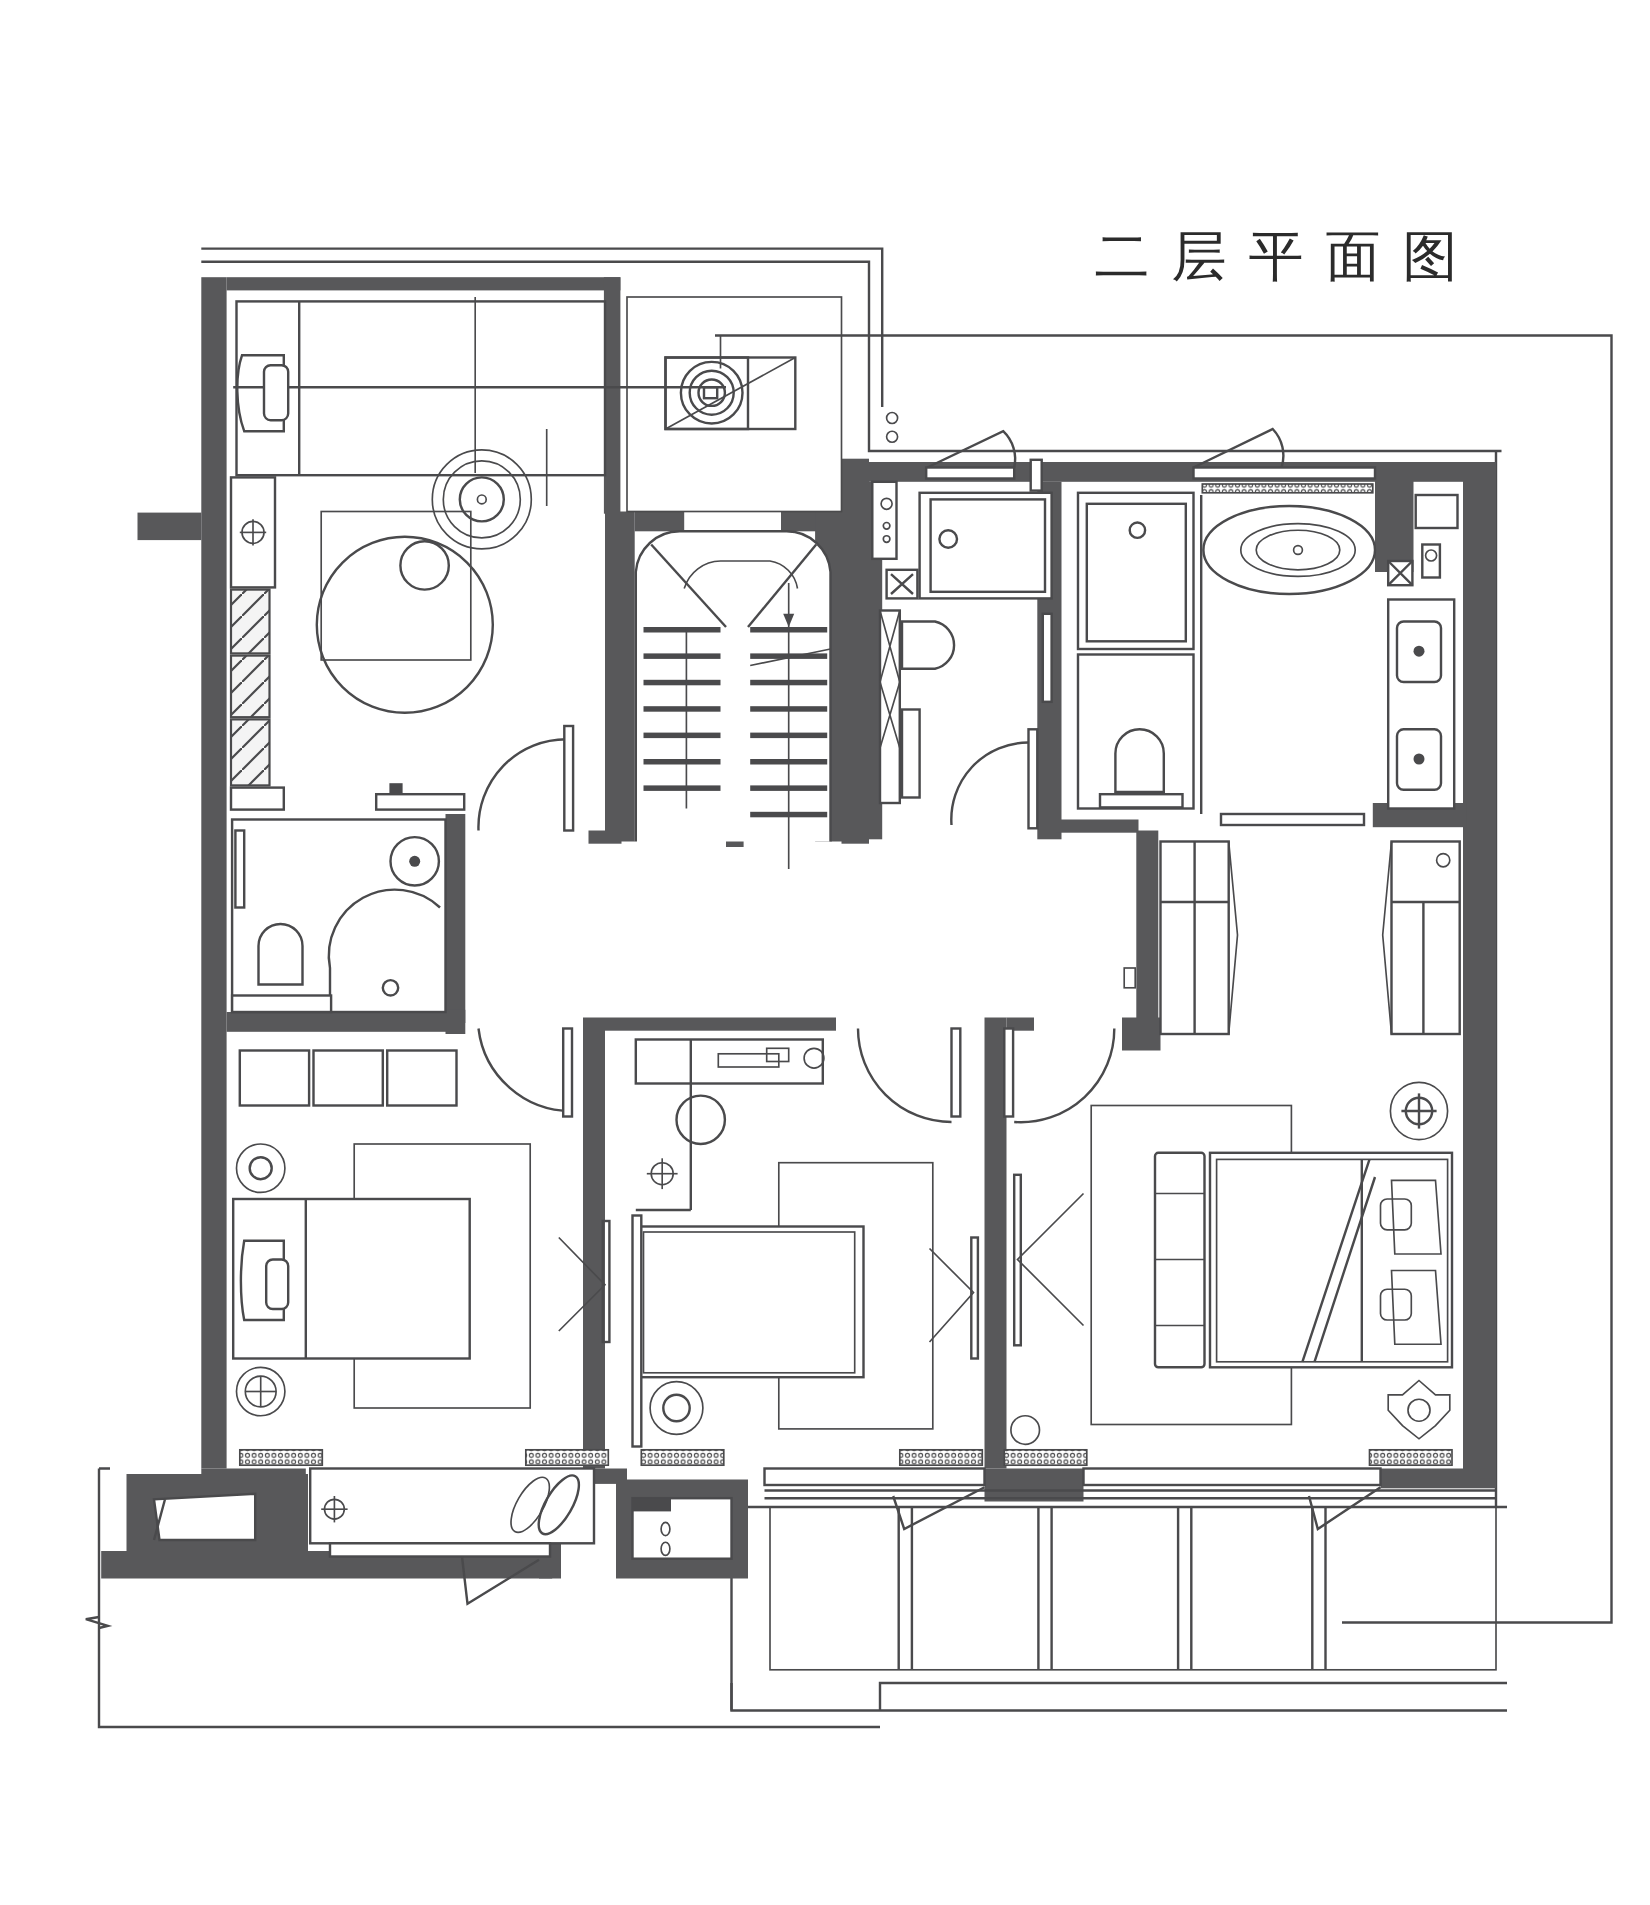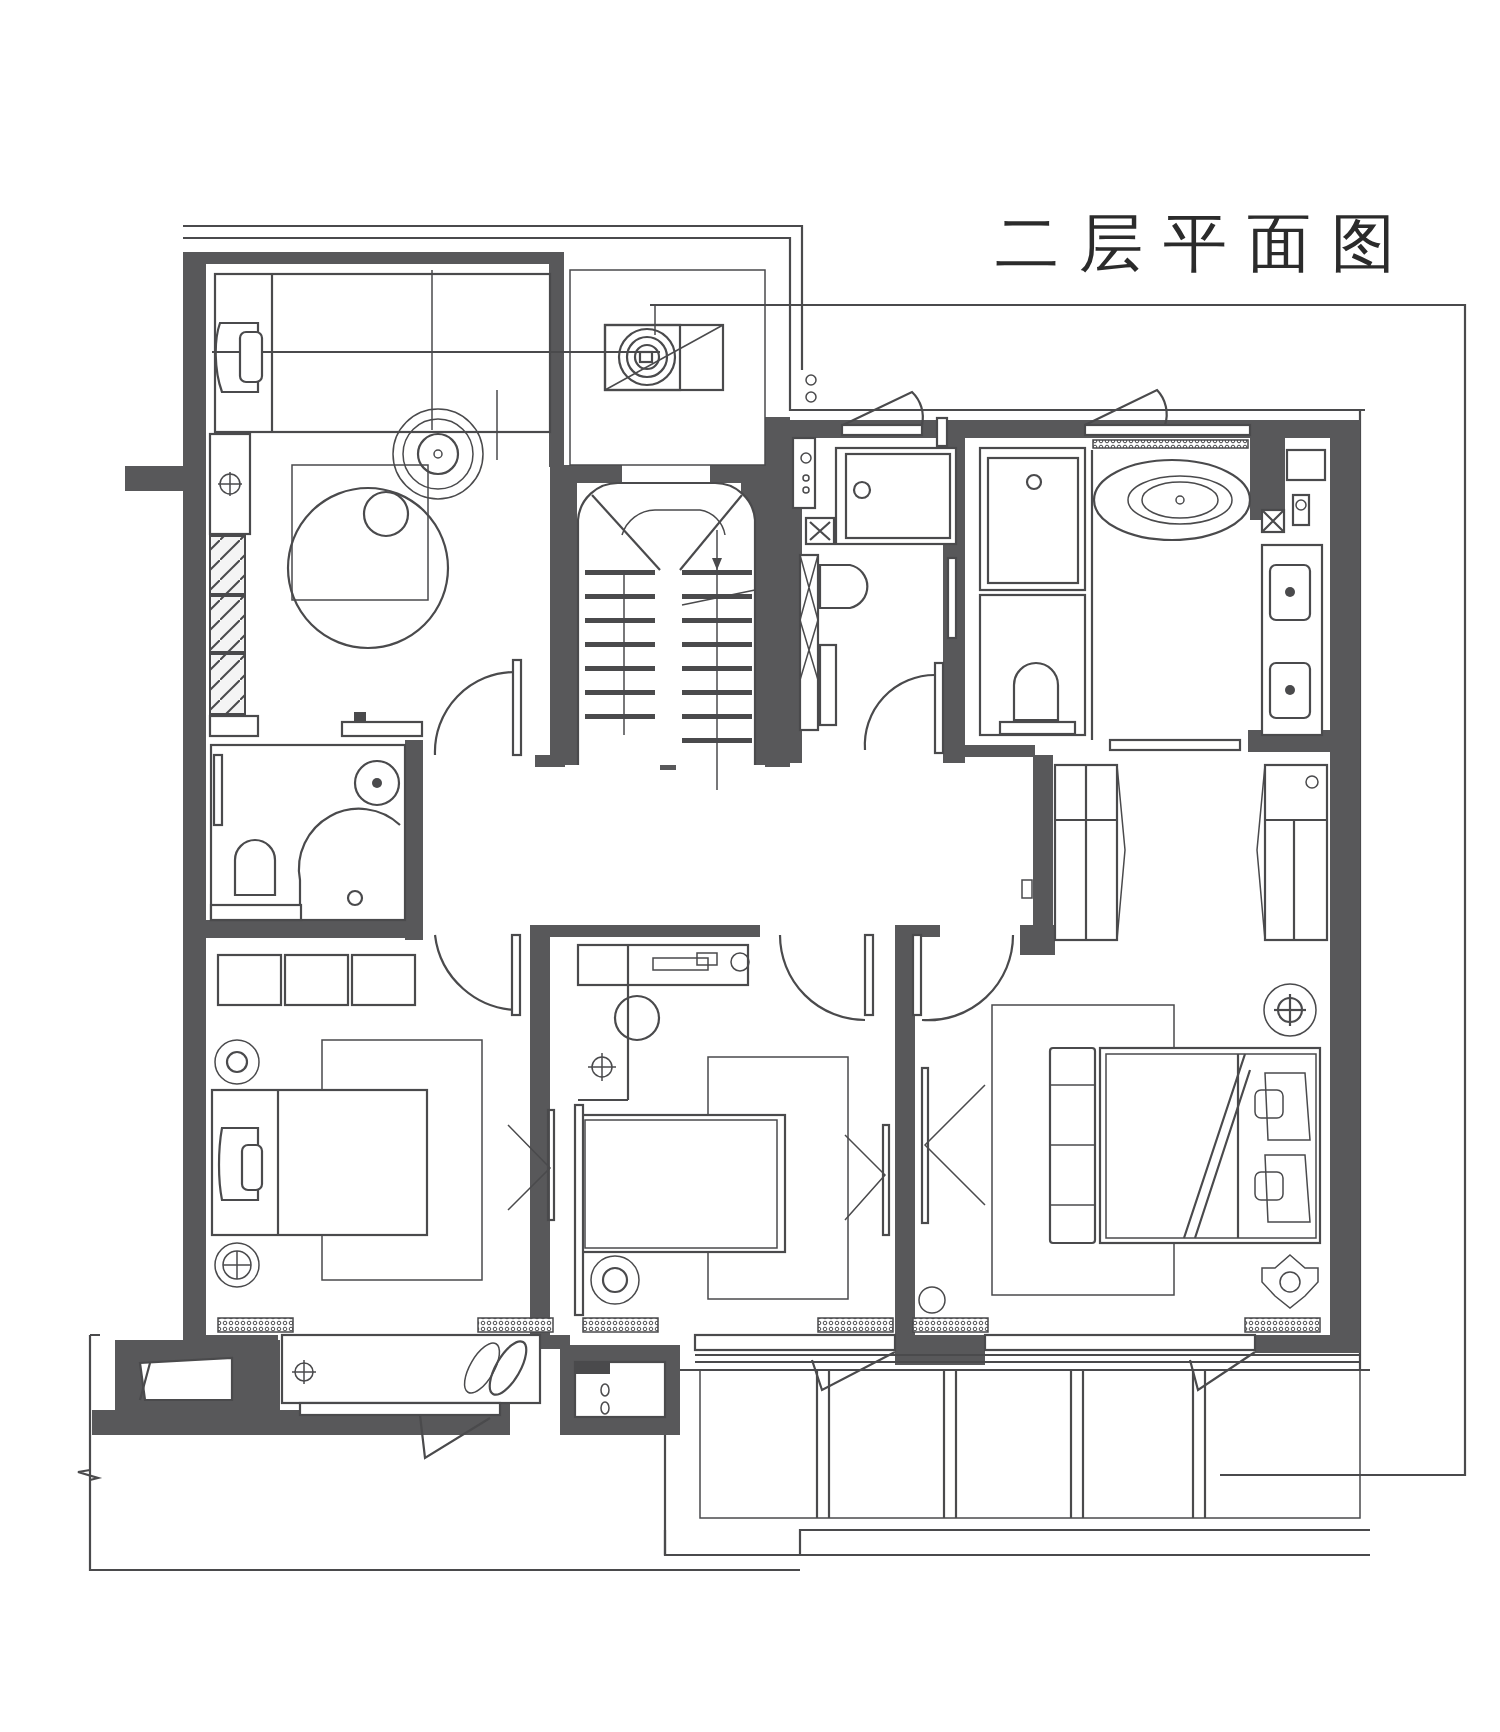--- a/index.html
+++ b/index.html
@@ -1,18 +1,18 @@
 <!DOCTYPE html>
 <html><head>
 <meta charset="utf-8">
 <style>
   html,body{margin:0;padding:0;background:#ffffff;}
   body{width:1500px;height:1732px;position:relative;overflow:hidden;font-family:"DejaVu Sans",sans-serif;}
   #plan{position:absolute;left:0;top:0;width:1500px;height:1732px;}
-  .title{position:absolute;left:995px;top:200px;font-size:64px;letter-spacing:20px;color:#2b2b2b;font-family:"DejaVu Sans",sans-serif;font-weight:400;white-space:nowrap;}
+  .title{position:absolute;left:995px;top:200px;font-size:50px;letter-spacing:20px;color:#2b2b2b;font-family:"DejaVu Sans",sans-serif;font-weight:400;white-space:nowrap;}
   .w{fill:#58585a;}
   .ln{fill:none;stroke:#4a4a4c;stroke-width:2.2;}
   .tl{fill:none;stroke:#4a4a4c;stroke-width:1.5;}
   .fx{fill:#ffffff;stroke:#4a4a4c;stroke-width:2.2;}
   .dk{fill:#4a4a4c;}
   .hatch{fill:url(#dots);stroke:#4a4a4c;stroke-width:1.5;}
 </style>
 </head>
 <body>
 

